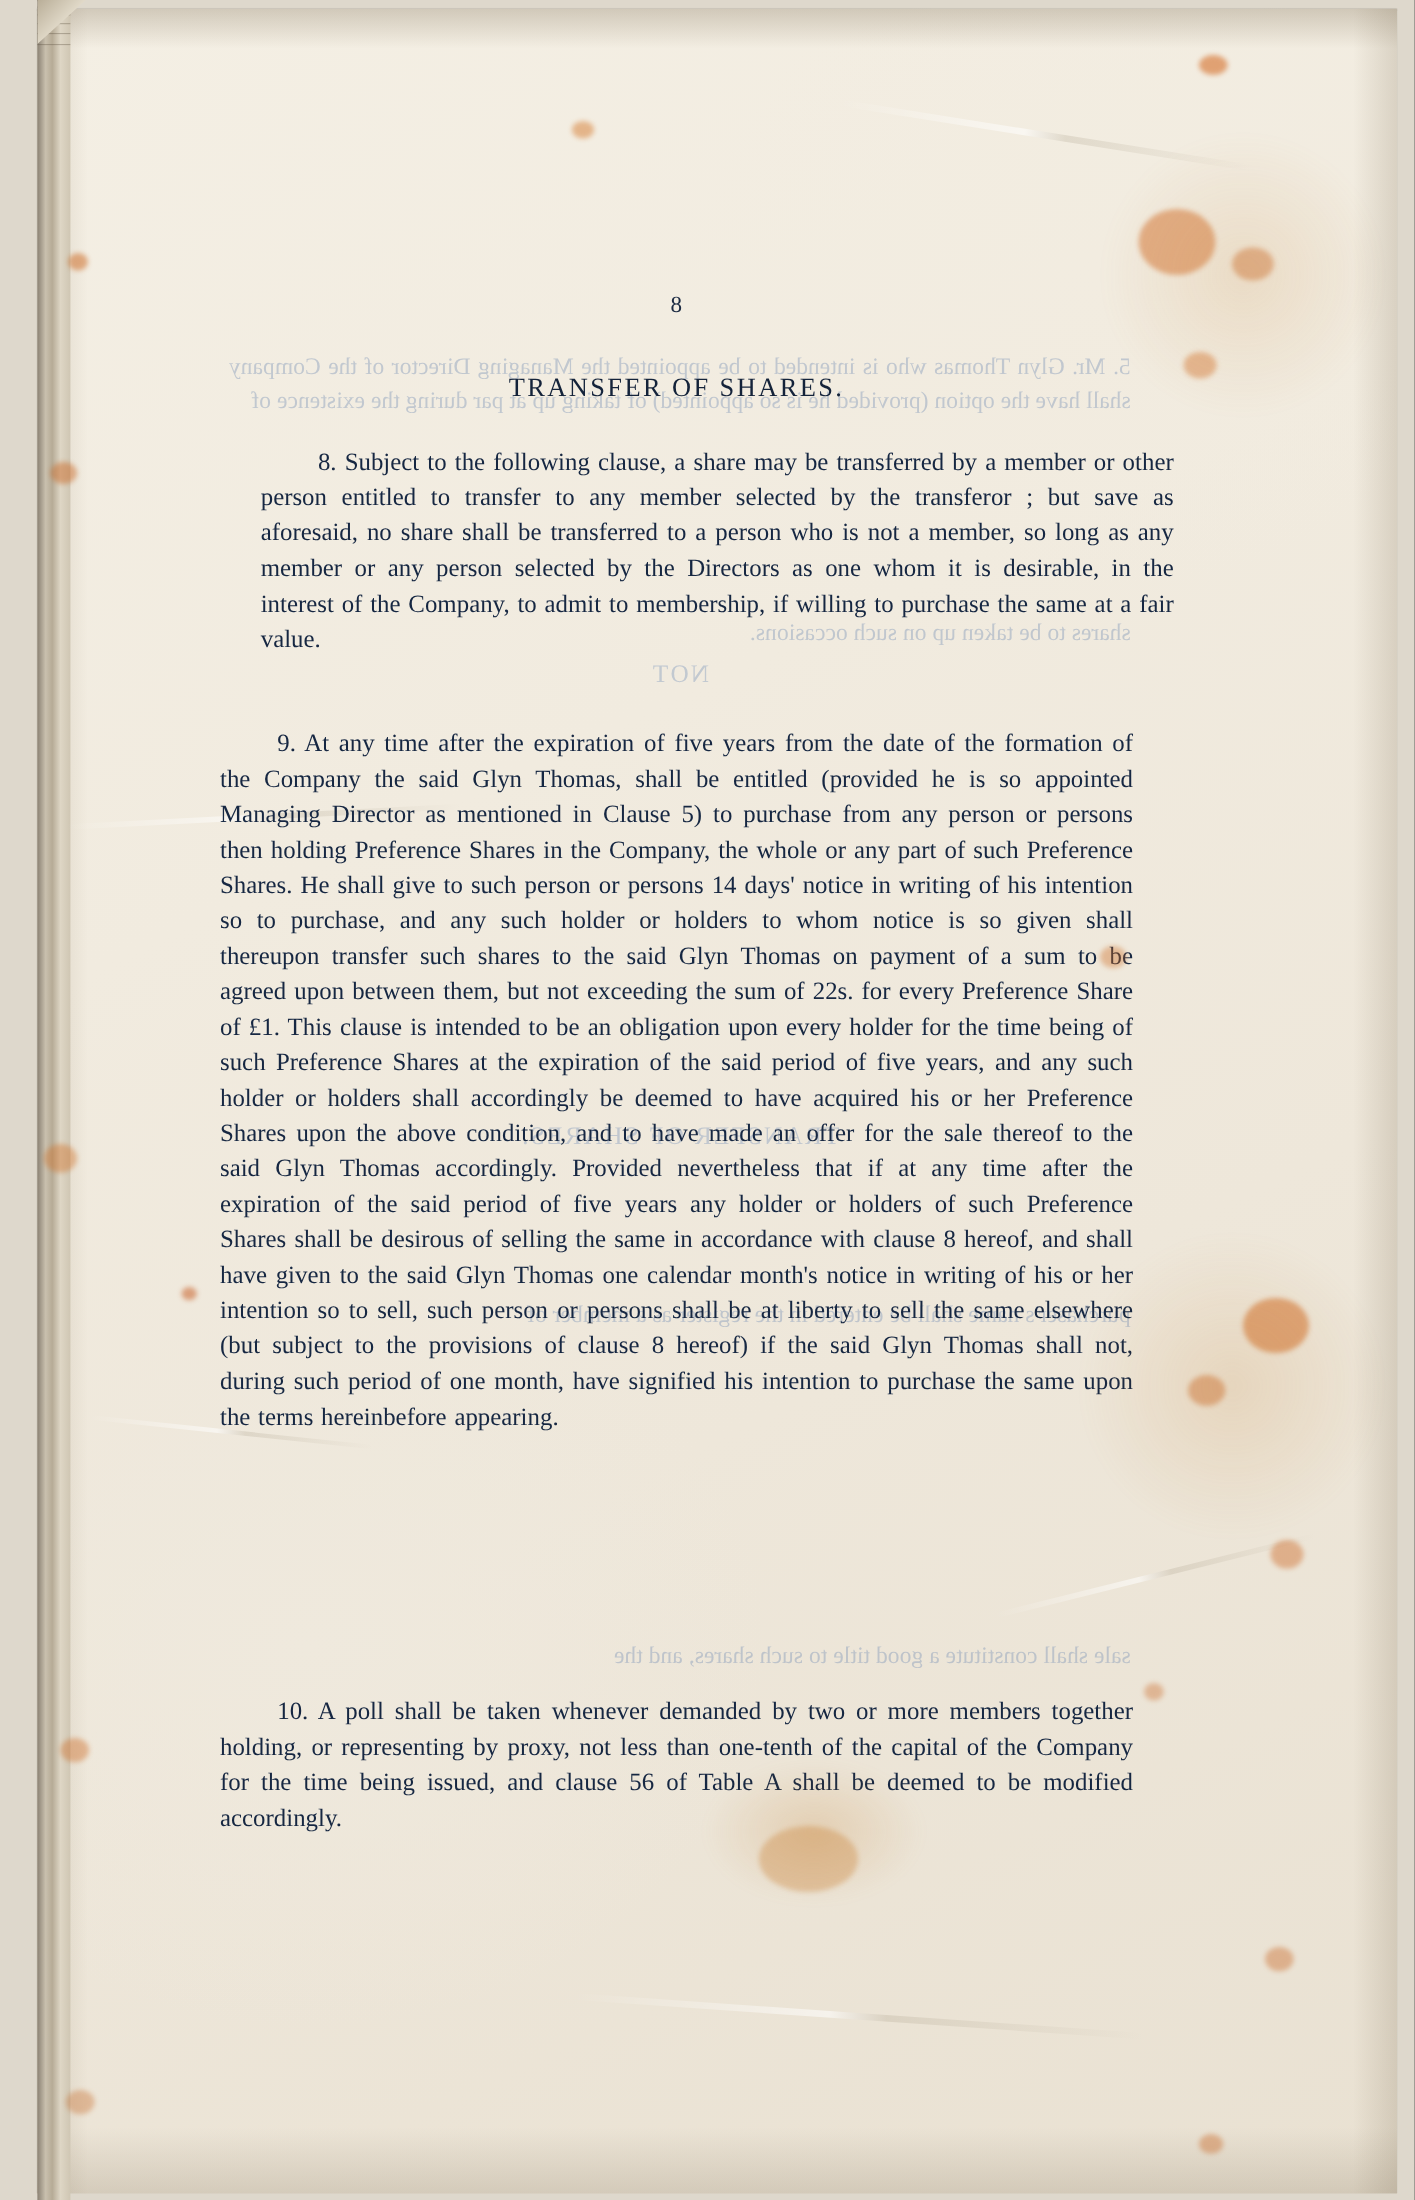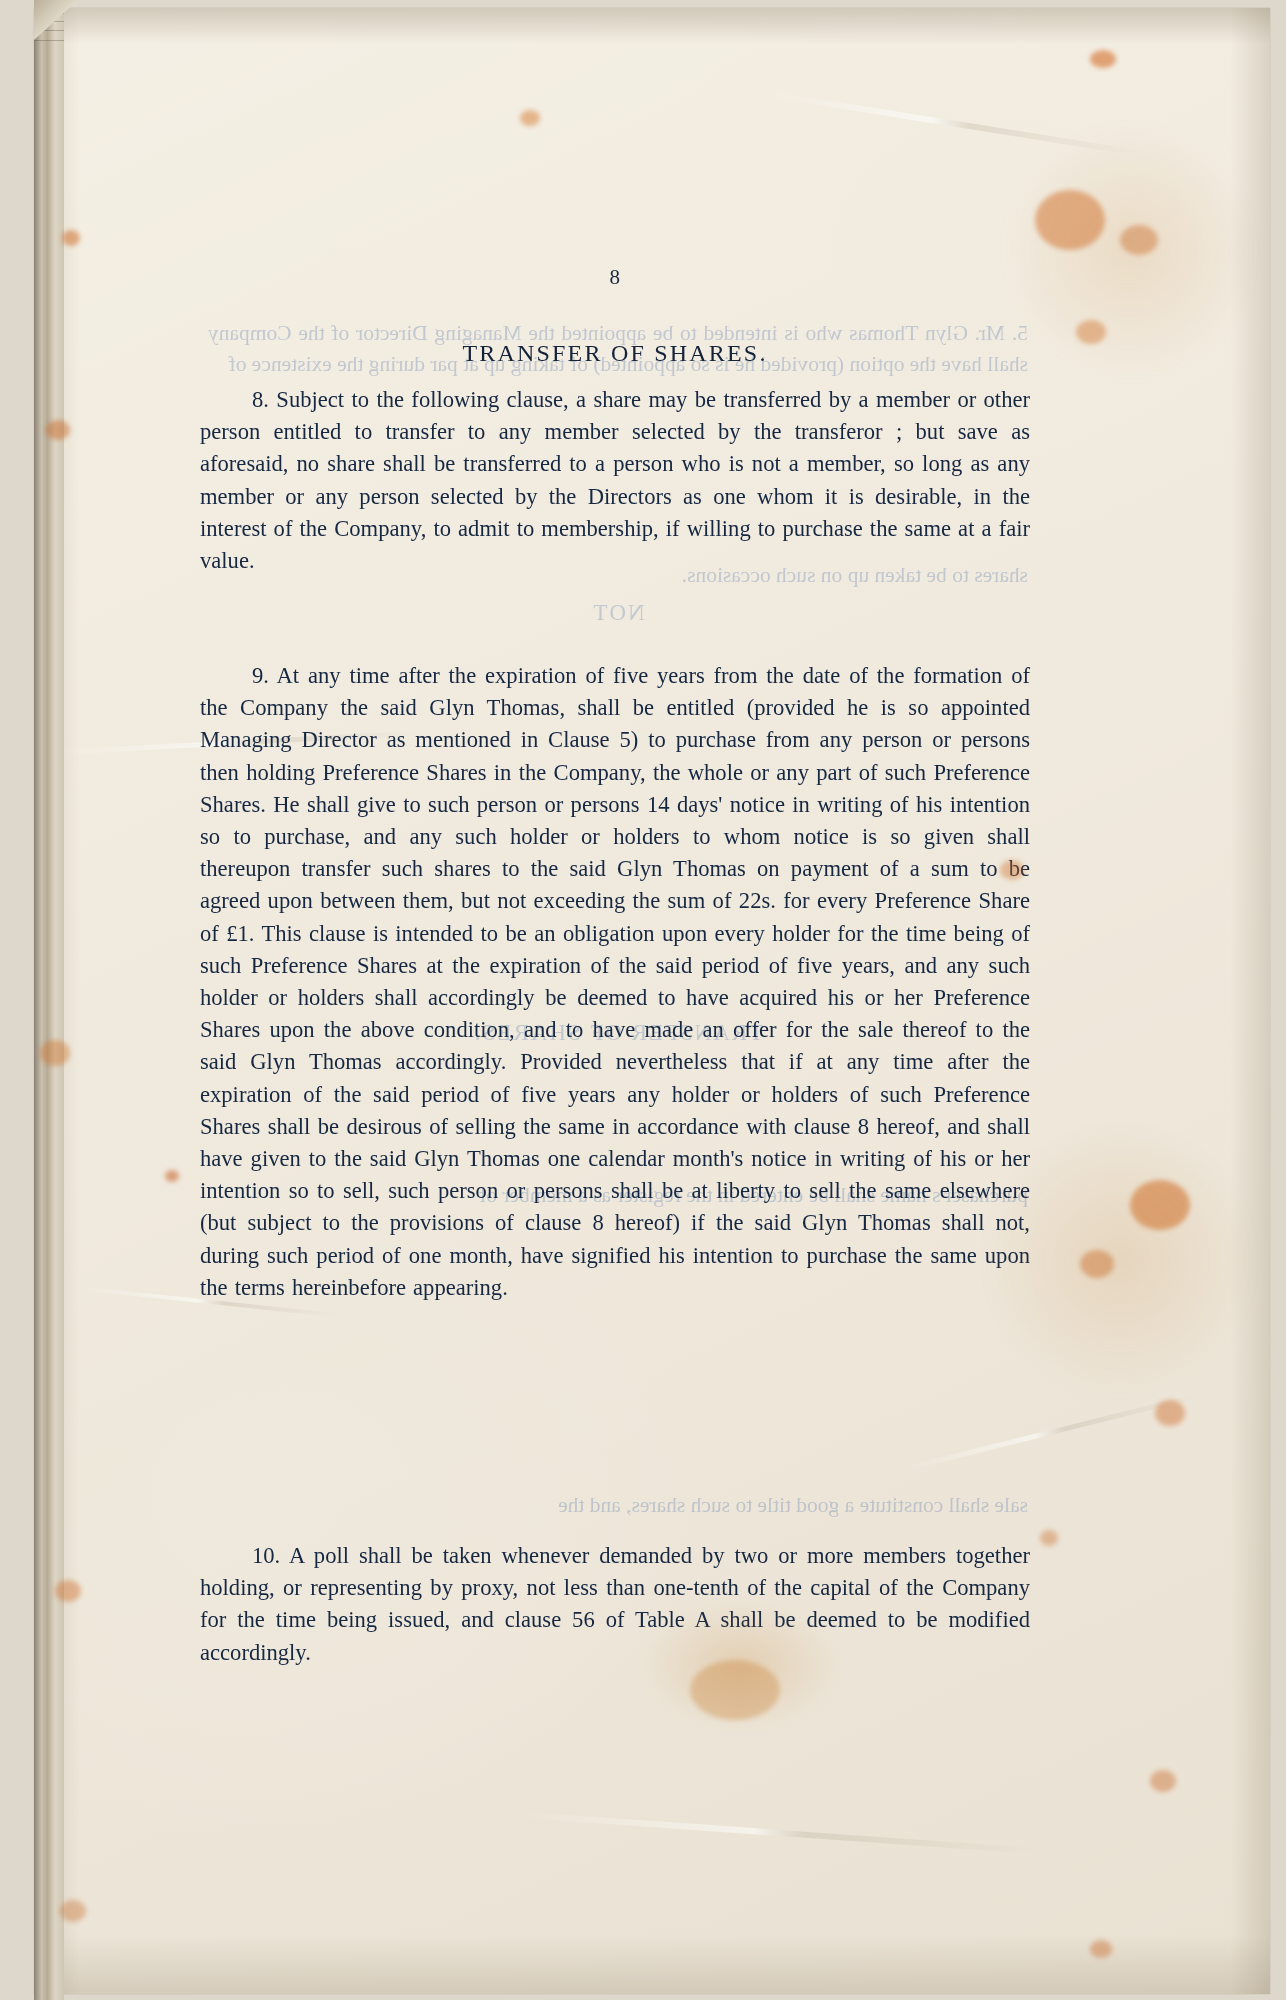--- a/index.html
+++ b/index.html
@@ -102,21 +102,21 @@
   .para {
     position: absolute;
     width: 830px;
     text-align: justify;
     font-size: 22.6px;
     line-height: 32.2px;
     color: #162742;
     text-indent: 52px;
     word-spacing: 1.4px;
   }
-  #p8  { top: 384px; }
+  #p8  { top: 404px; margin-left: 37px; }
   #p9  { top: 660px; }
   #p10 { top: 1540px; }
 
   
   .bleed {
     position: absolute;
     left: 208px;
     width: 820px;
     color: #7f96b8;
     opacity: .42;

